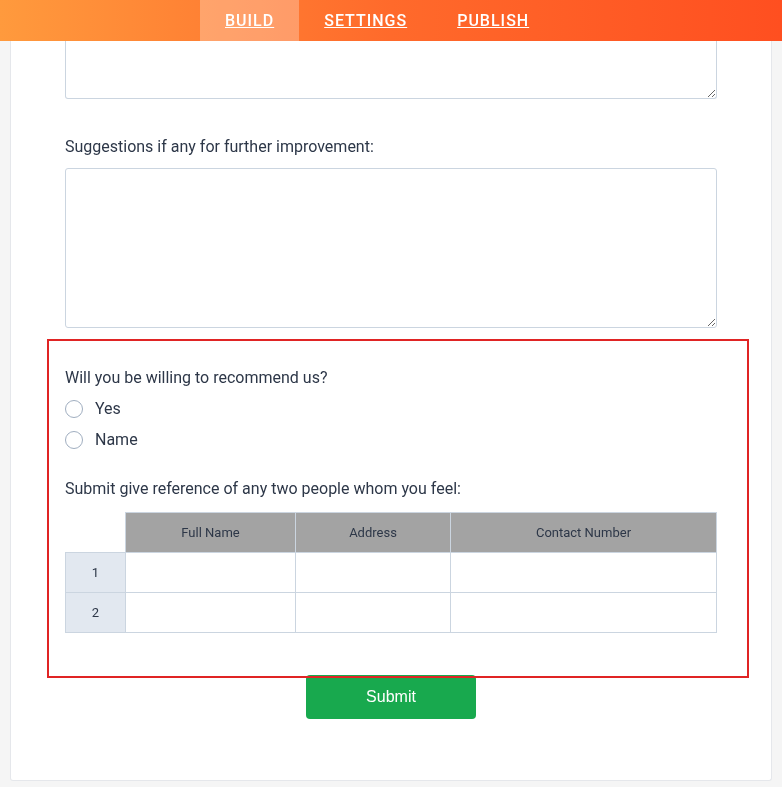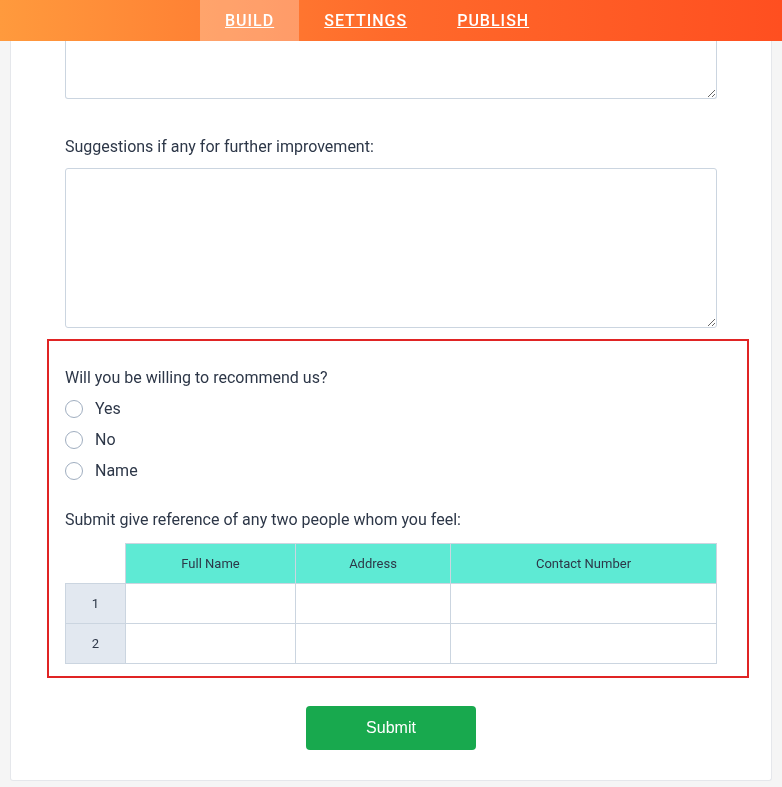--- a/index.html
+++ b/index.html
@@ -117,21 +117,21 @@
   }
   .ref-table th, .ref-table td {
     border: 1px solid #cbd5e0;
     font-size: 13px;
     font-weight: 400;
     color: #2d3748;
     text-align: center;
     height: 40px;
   }
   .ref-table th {
-    background: #5eead4;
+    background: #a3a3a3;
   }
   .ref-table td.row-head {
     background: #e2e8f0;
     width: 60px;
   }
   .ref-table th.corner {
     background: #fff;
     border-top: none;
     border-left: none;
     width: 60px;
@@ -185,24 +185,20 @@
       <label class="field-label">Suggestions if any for further improvement:</label>
       <textarea class="textarea-full" style=""></textarea>
     </div>
 
     <div class="section-recommend">
       <label class="field-label">Will you be willing to recommend us?</label>
       <div class="radio-group">
         <div class="radio-row">
           <span class="radio-circle"></span>
           <span class="radio-label">Yes</span>
-        </div>
-        <div class="radio-row">
-          <span class="radio-circle"></span>
-          <span class="radio-label">No</span>
         </div>
         <div class="radio-row">
           <span class="radio-circle"></span>
           <span class="radio-label">Name</span>
         </div>
       </div>
     </div>
 
     <div class="section-reference">
       <label class="field-label">Submit give reference of any two people whom you feel:</label>

